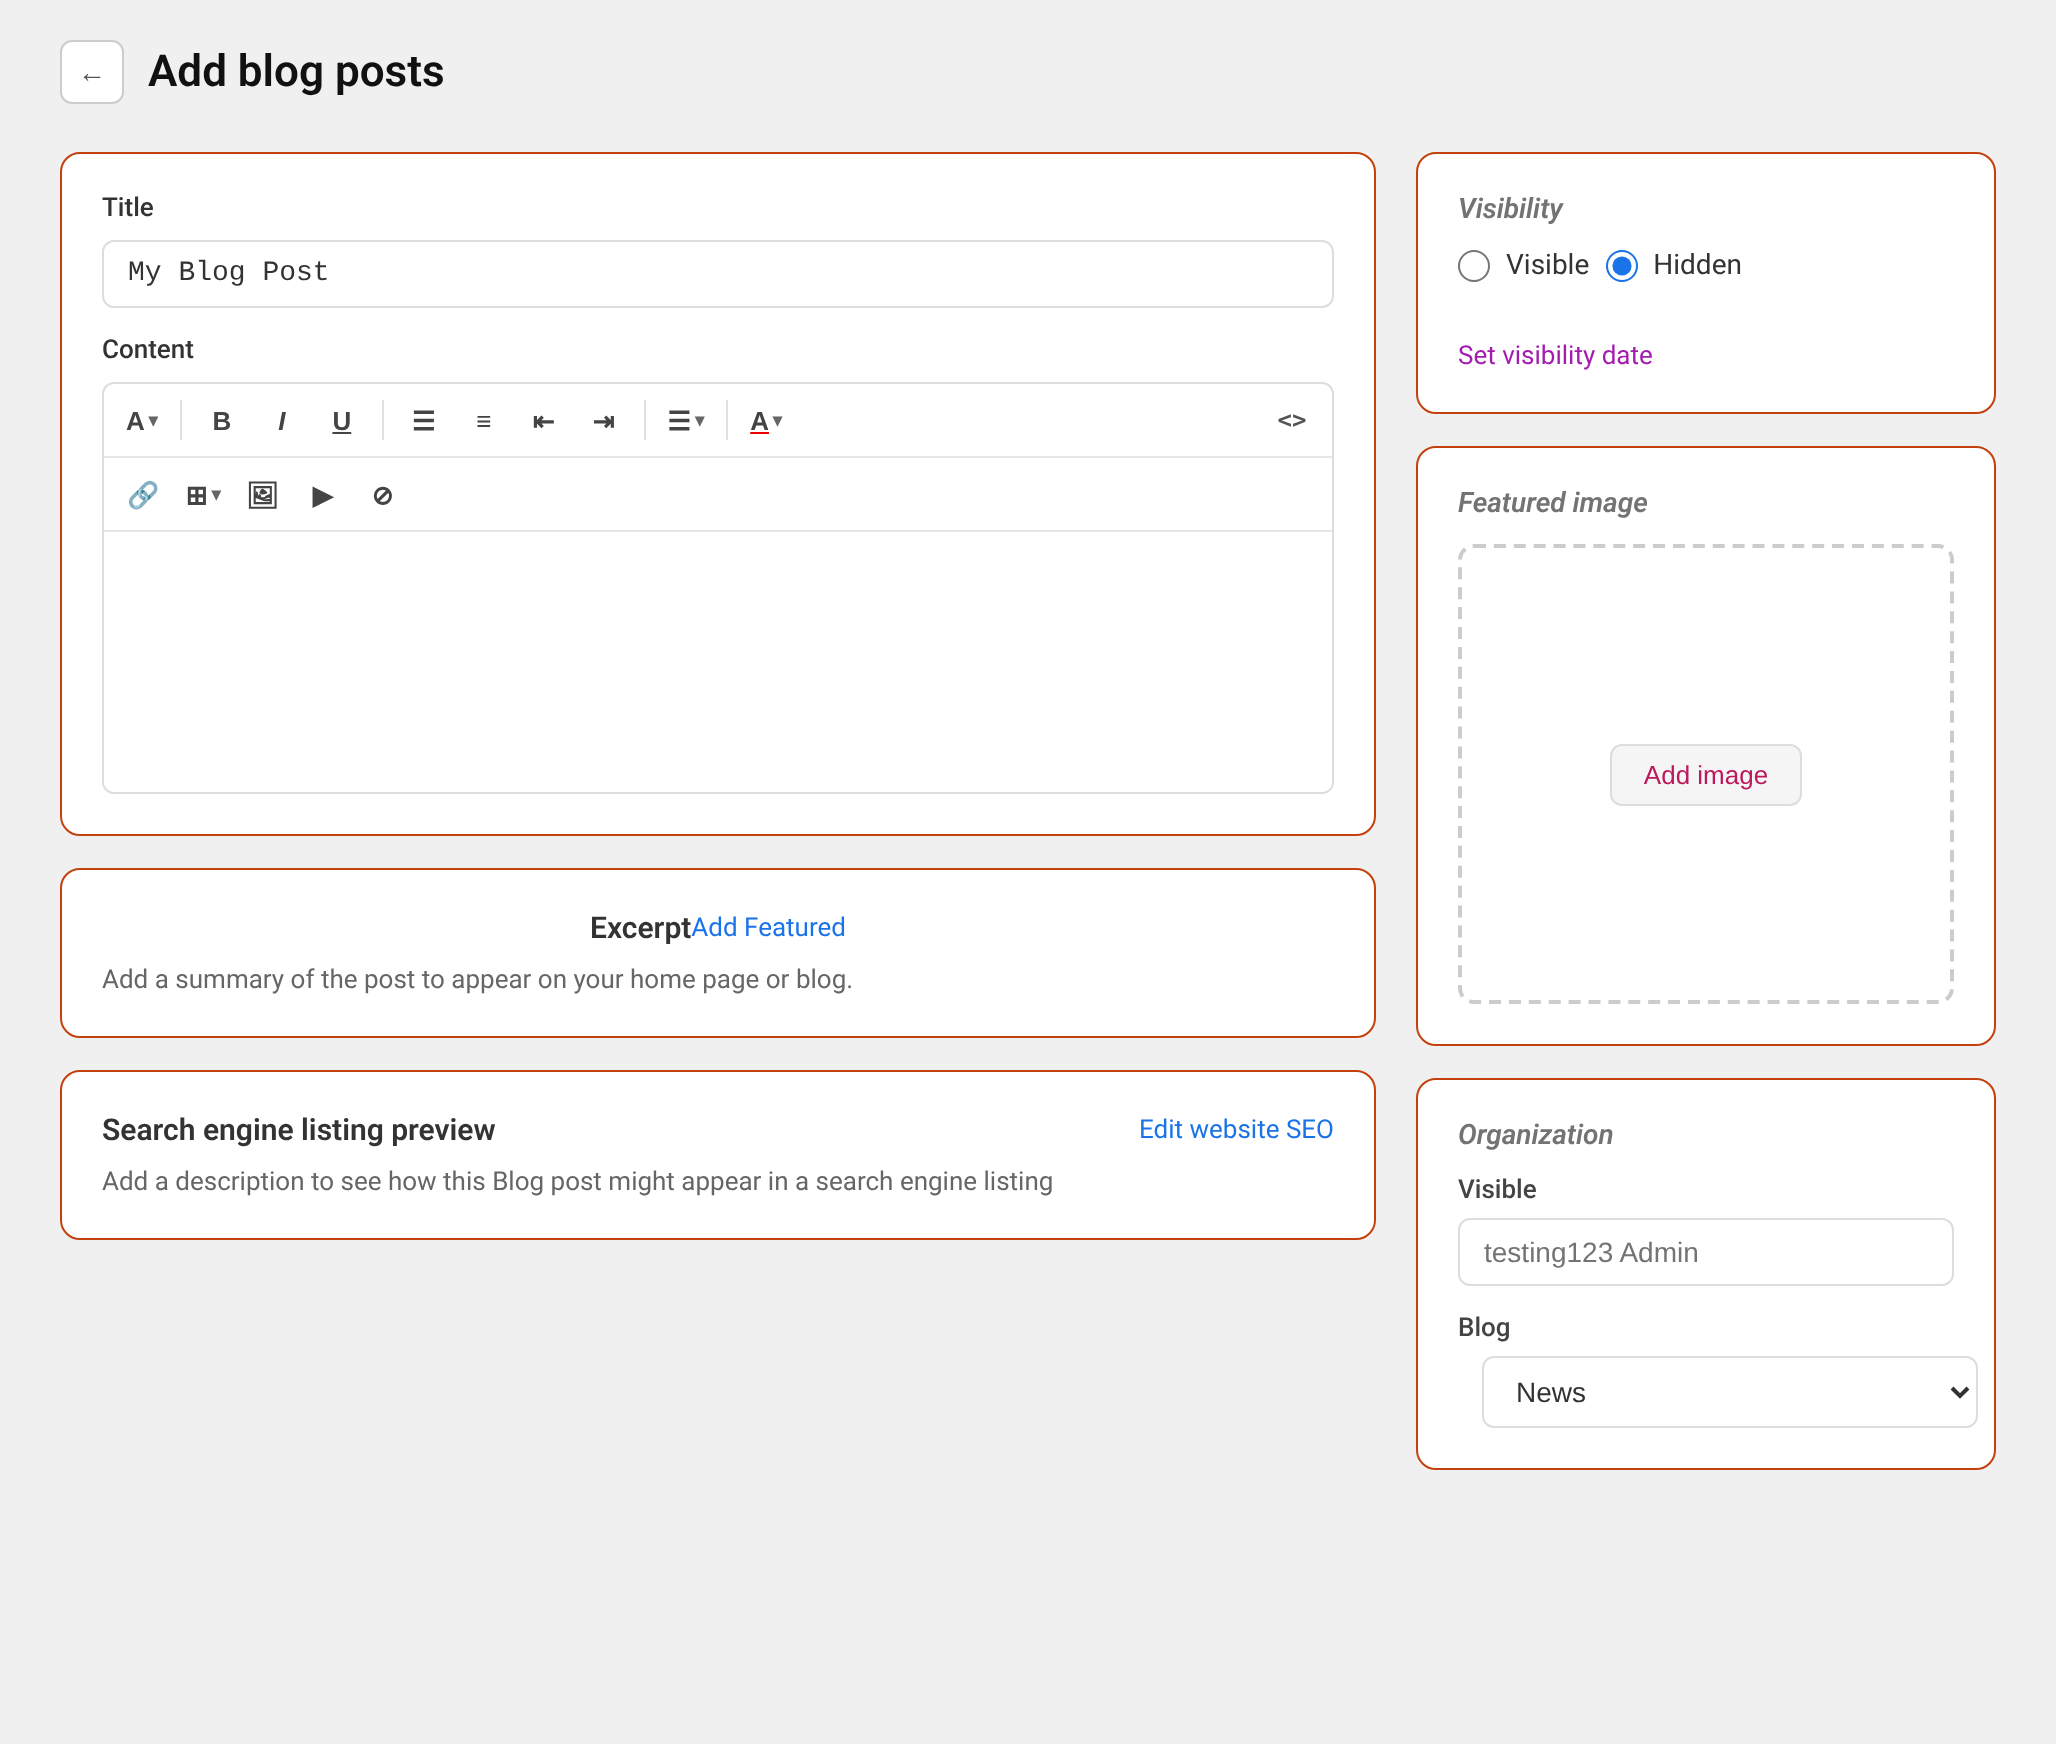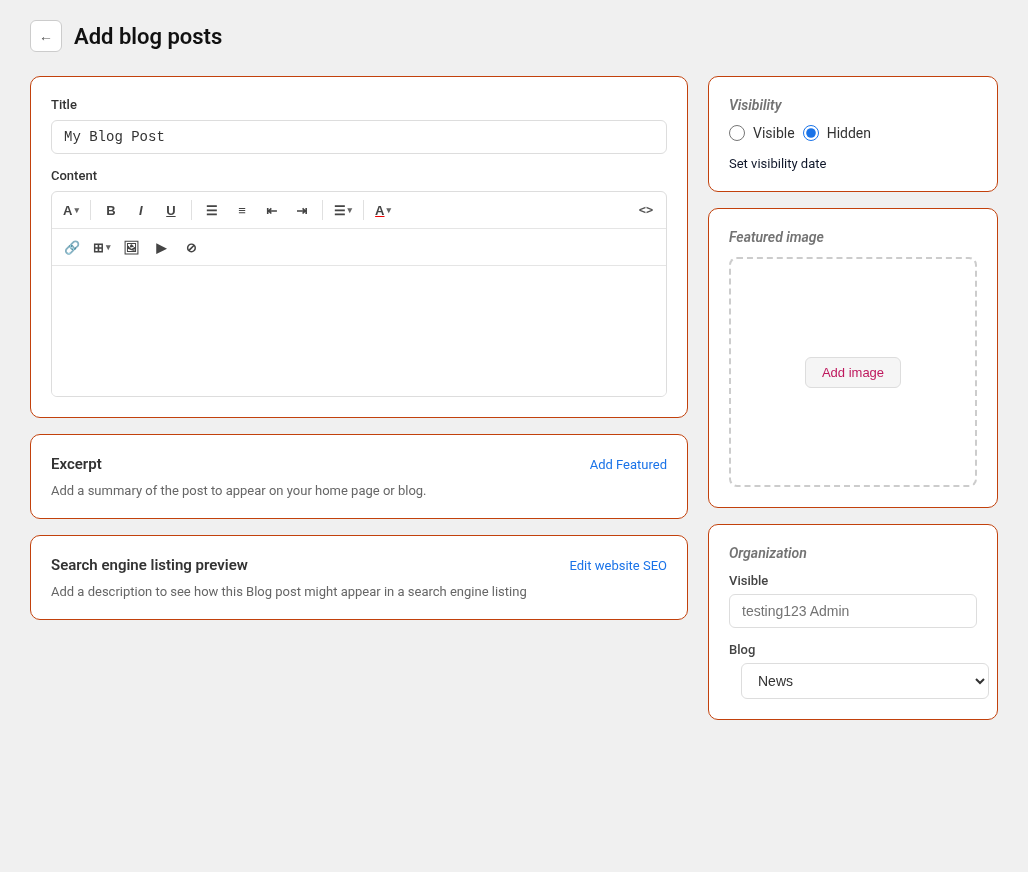--- a/index.html
+++ b/index.html
@@ -164,25 +164,25 @@
       width: 16px; height: 16px;
       cursor: pointer;
       accent-color: #1a73e8;
     }
     .radio-label {
       font-size: 14px;
       color: #333;
     }
     .set-visibility-link {
       font-size: 13px;
-      color: #0f172a;
+      color: #a21caf;
       cursor: pointer;
       text-decoration: none;
       display: inline-block;
-      margin-top: 3px;
+      margin-top: 18px;
     }
     
     .featured-image-box {
       border: 2px dashed #ccc;
       border-radius: 8px;
       min-height: 230px;
       display: flex;
       align-items: center;
       justify-content: center;
       margin-top: 8px;
@@ -220,21 +220,21 @@
       padding: 8px 12px;
       font-size: 14px;
       color: #333;
       background: #fff;
       appearance: auto;
       margin-left: 12px;
     }
     
     .excerpt-header {
       display: flex;
-      justify-content: space-between;
+      justify-content: center;
       align-items: center;
       margin-bottom: 10px;
     }
     .excerpt-title {
       font-size: 15px;
       font-weight: 600;
     }
     .excerpt-link {
       font-size: 13px;
       color: #1a73e8;

